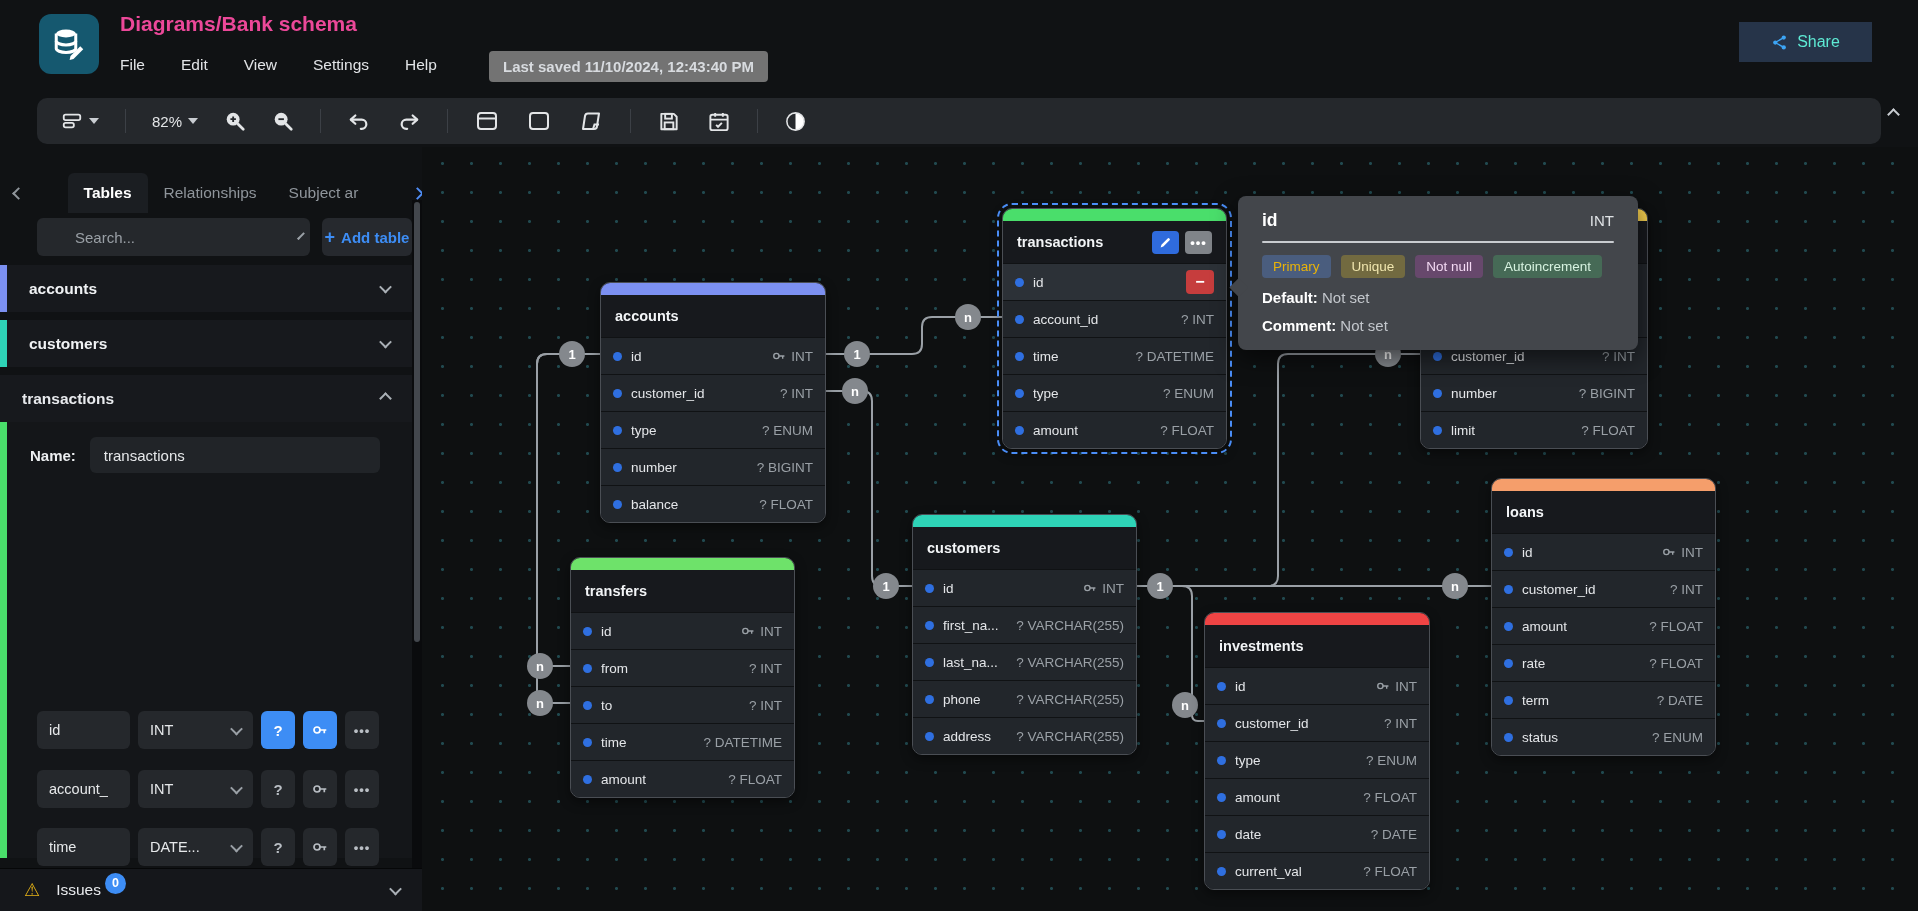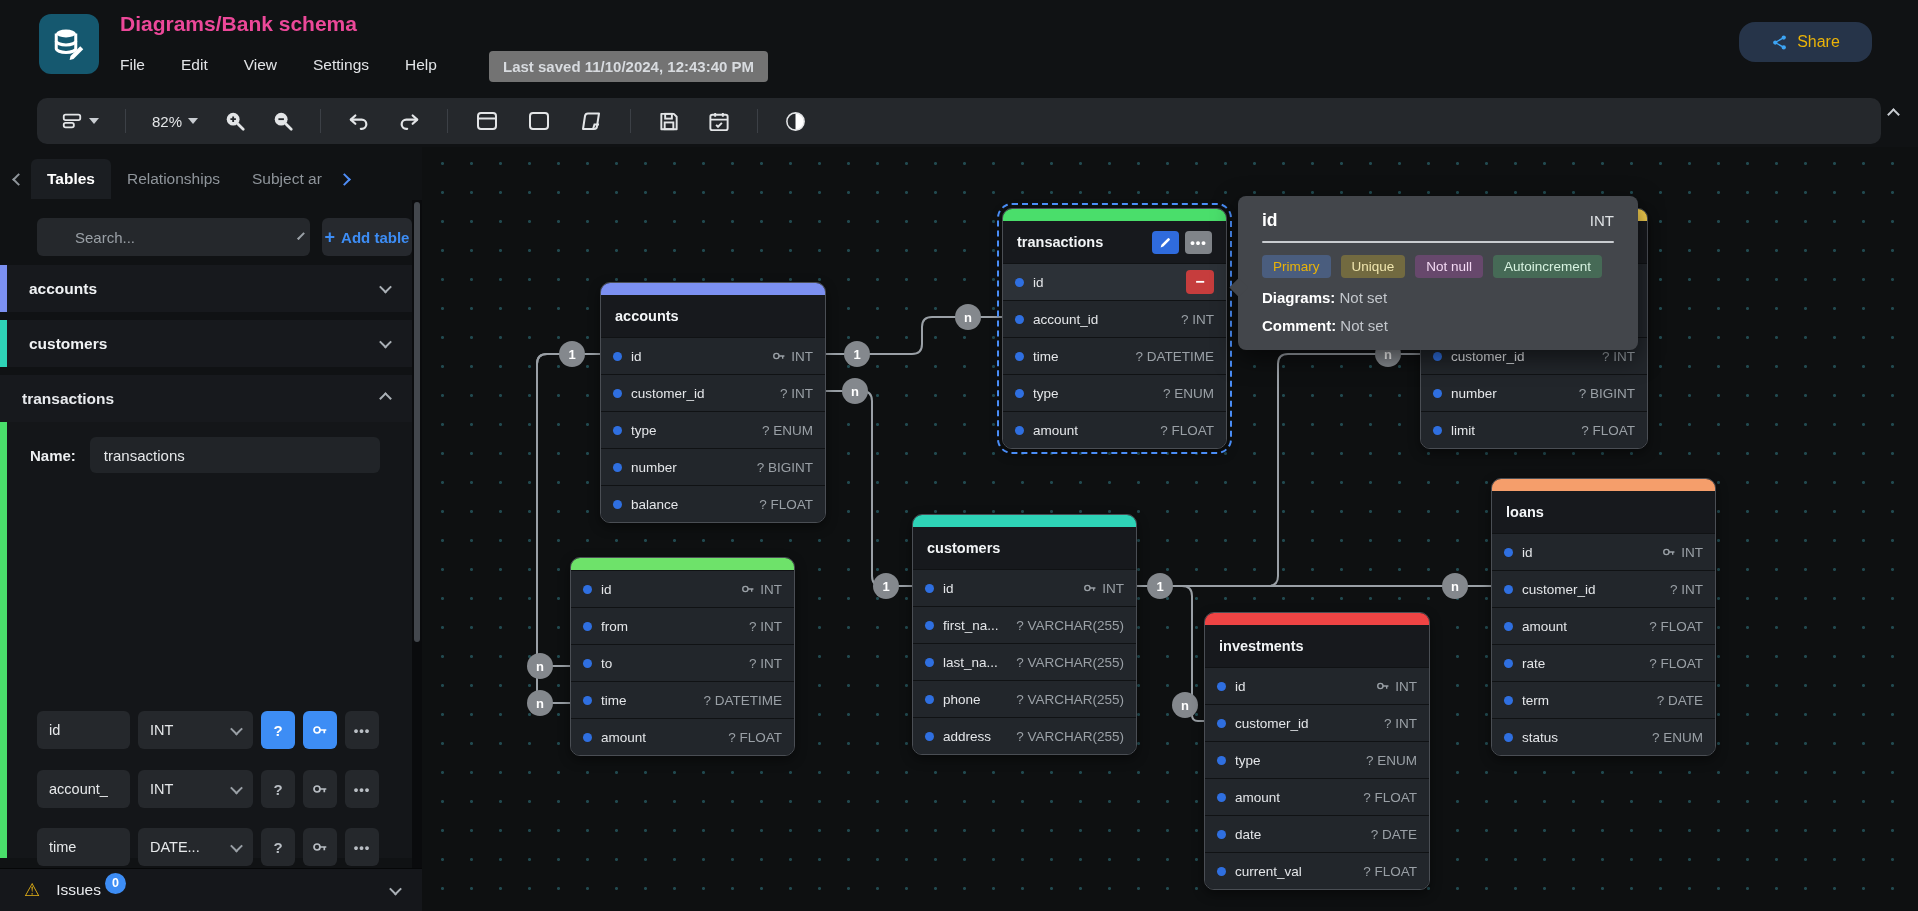--- a/index.html
+++ b/index.html
@@ -12,33 +12,33 @@
   .chev.right{ transform:rotate(-45deg); }
   .caret { display:inline-block; width:0; height:0; border-left:5px solid transparent; border-right:5px solid transparent; border-top:6px solid #c9cdd2; }
 
   
   #header { position:absolute; left:0; top:0; width:1918px; height:90px; background:#101214; }
   #logo { position:absolute; left:39px; top:14px; width:60px; height:60px; border-radius:12px; background:#15586f; display:flex; align-items:center; justify-content:center; }
   #app-title { position:absolute; left:120px; top:12px; font-size:21px; font-weight:bold; color:#ec4899; }
   #menu-row { position:absolute; left:120px; top:56px; display:flex; gap:36px; }
   .menu-item { font-size:15.5px; color:#e2e4e7; cursor:default; }
   #last-saved { position:absolute; left:489px; top:51px; height:31px; padding:0 14px; background:#737373; border-radius:4px; display:flex; align-items:center; font-size:15px; font-weight:bold; color:#d8dbdf; }
-  #share-btn { position:absolute; left:1739px; top:22px; width:133px; height:40px; background:#263449; border-radius:16px; display:flex; align-items:center; justify-content:center; gap:9px; font-size:16px; color:#eab308; }
+  #share-btn { position:absolute; left:1739px; top:22px; width:133px; height:40px; background:#263449; border-radius:0; display:flex; align-items:center; justify-content:center; gap:9px; font-size:16px; color:#5eead4; }
 
   
   #toolbar-strip { position:absolute; left:0; top:90px; width:1918px; height:57px; background:#101214; }
   #toolbar { position:absolute; left:37px; top:8px; width:1844px; height:46px; background:#25282c; border-radius:10px; display:flex; align-items:center; padding:0 18px; gap:14px; color:#e3e5e7; }
   .tb-divider { width:1px; height:24px; background:#3c4046; margin:0 6px; }
   .tb-btn { display:flex; align-items:center; gap:6px; padding:4px 6px; border-radius:6px; }
   .tb-txt { font-size:15px; color:#e3e5e7; }
   #tb-collapse { position:absolute; right:20px; top:15px; color:#c9cdd2; }
 
   
   #sidebar { position:absolute; left:0; top:147px; width:422px; height:764px; background:#101214; }
-  #tabs-row { position:absolute; left:0; top:10px; width:422px; height:44px; display:flex; align-items:center; }
+  #tabs-row { position:absolute; left:0; top:24px; width:422px; height:44px; display:flex; align-items:center;justify-content:space-between; }
   #tab-scroll-left { margin-left:14px; color:#8f959b; }
   .tab { padding:11px 16px; font-size:15.5px; color:#8f959b; white-space:nowrap; overflow:hidden; }
   .tab.active { background:#1b1e22; border-radius:6px 6px 0 0; color:#ffffff; font-weight:bold; }
   #tab-scroll-right { color:#4f8ef7; margin-left:2px; }
   #search-row { position:absolute; left:0; top:71px; width:422px; height:38px; }
   #search-box { position:absolute; left:37px; top:0; width:273px; height:38px; background:#25282c; border-radius:6px; display:flex; align-items:center; padding:0 12px; gap:26px; }
   #search-input { flex:1; background:transparent; border:none; outline:none; color:#cfd3d8; font-size:15px; font-family:inherit; }
   #search-input::placeholder { color:#9aa0a6; }
   #add-table-btn { position:absolute; left:322px; top:0; width:90px; height:38px; background:#26292e; border-radius:6px; display:flex; align-items:center; justify-content:center; gap:6px; color:#3d8df5; font-size:15px; font-weight:bold; }
   .side-item { position:absolute; left:0; width:412px; height:47px; background:#17191d; display:flex; align-items:center; }
@@ -430,20 +430,23 @@
           <span class="ftype">? BIGINT</span>
         </div>
         <div class="frow">
           <span class="dot"></span>
           <span class="fname">balance</span>
           <span class="ftype">? FLOAT</span>
         </div>
       </div>
       <div class="tbl" style="left: 148px; top: 410px; width: 225px;">
         <div class="strip" style="background: rgb(110, 226, 106);"></div>
+        <div class="title-row">
+          <span class="t">transfers</span>
+        </div>
         <div class="frow">
           <span class="dot"></span>
           <span class="fname">id</span>
           <span class="ftype">
             <svg width="14" height="14" viewBox="0 0 16 16" style="color:#9aa0a6">
               <circle cx="5" cy="8" r="3" fill="none" stroke="currentColor" stroke-width="1.6"></circle>
               <path d="M8 8 H14.2 M12.2 8 v3" stroke="currentColor" stroke-width="1.6" fill="none"></path>
             </svg>
             <span>INT</span>
           </span>
@@ -657,16 +660,16 @@
       <span id="pop-field-name">id</span>
       <span id="pop-field-type">INT</span>
     </div>
     <div id="pop-sep"></div>
     <div id="pop-badges">
         <span class="badge" style="background: rgba(84, 122, 188, 0.45); color: #eab308;">Primary</span>
         <span class="badge" style="background: rgba(173, 151, 50, 0.45); color: rgb(240, 230, 174);">Unique</span>
         <span class="badge" style="background: rgba(158, 74, 158, 0.4); color: rgb(243, 217, 243);">Not null</span>
         <span class="badge" style="background: rgba(74, 160, 102, 0.4); color: rgb(215, 242, 224);">Autoincrement</span>
       </div>
-    <div class="pop-line"><b>Diagrams:</b> <span>Not set</span></div>
+    <div class="pop-line"><b>Default:</b> <span>Not set</span></div>
     <div class="pop-line"><b>Comment:</b> <span>Not set</span></div>
   </div>
 </div>
 
 </body></html>

